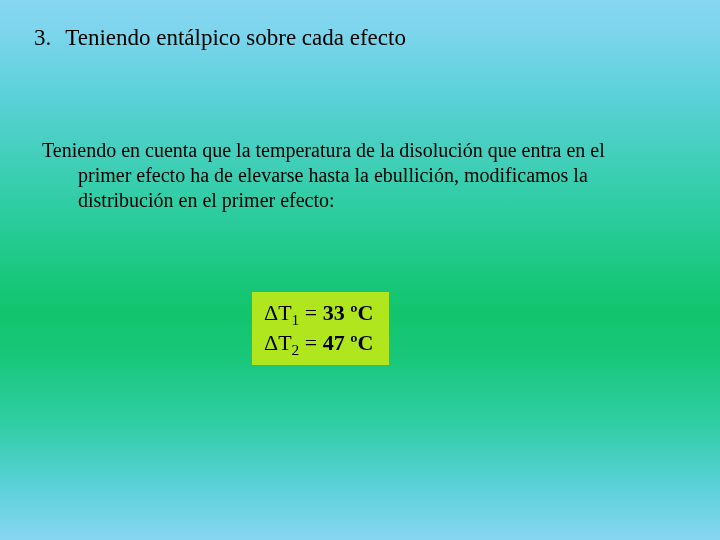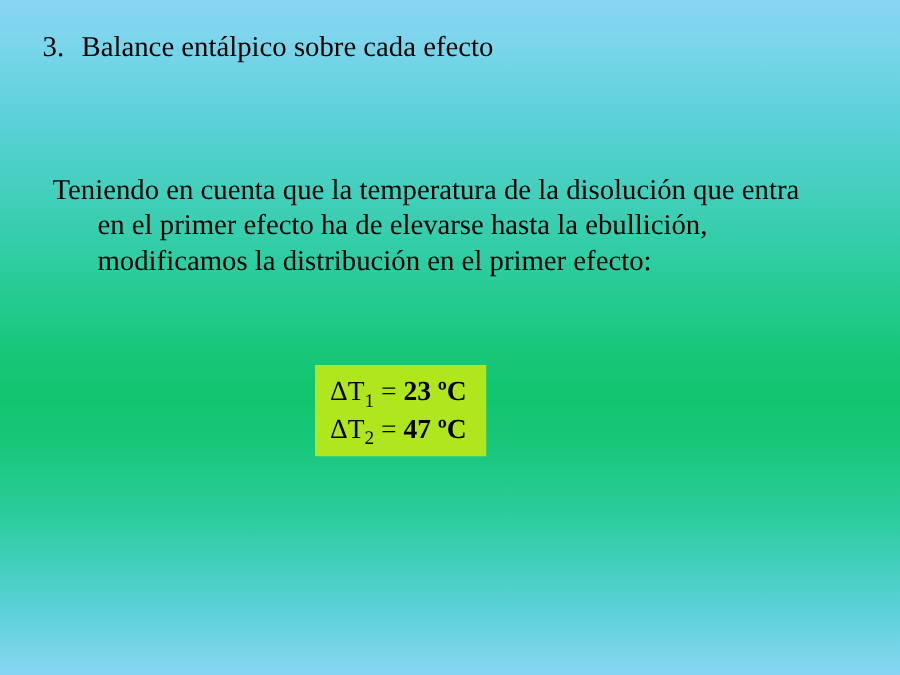--- a/index.html
+++ b/index.html
@@ -38,21 +38,21 @@
     font-size: 23px;
     line-height: 1.2;
     margin-bottom: 86px;
     margin-left: 6px;
   }
   .heading-num {
     white-space: nowrap;
   }
 
   .body-para {
-    font-size: 23px;
+    font-size: 20px;
     line-height: 1.25;
     margin: 0 18px 0 14px;
     max-width: 600px;
   }
   .body-para .hang {
     display: block;
     text-indent: -36px;
     padding-left: 36px;
   }
 
@@ -80,29 +80,29 @@
     font-weight: bold;
   }
 </style>
 </head>
 <body>
 
 <div class="slide">
 
   <div class="heading-row">
     <span class="heading-num">3.</span>
-    <span>Balance entálpico sobre cada efecto</span>
+    <span>Teniendo entálpico sobre cada efecto</span>
   </div>
 
   <p class="body-para">
     <span class="hang">Teniendo en cuenta que la temperatura de la disolución que entra en el primer efecto ha de elevarse hasta la ebullición, modificamos la distribución en el primer efecto:</span>
   </p>
 
   <div class="eq-box">
     <div class="eq-row">
-      <span class="delta">Δ</span><span>T</span><sub>1</sub><span> = </span><span class="val">23</span><span class="val"> ºC</span>
+      <span class="delta">Δ</span><span>T</span><sub>1</sub><span> = </span><span class="val">33</span><span class="val"> ºC</span>
     </div>
     <div class="eq-row">
       <span class="delta">Δ</span><span>T</span><sub>2</sub><span> = </span><span class="val">47</span><span class="val"> ºC</span>
     </div>
   </div>
 
 </div>
 
 </body></html>

